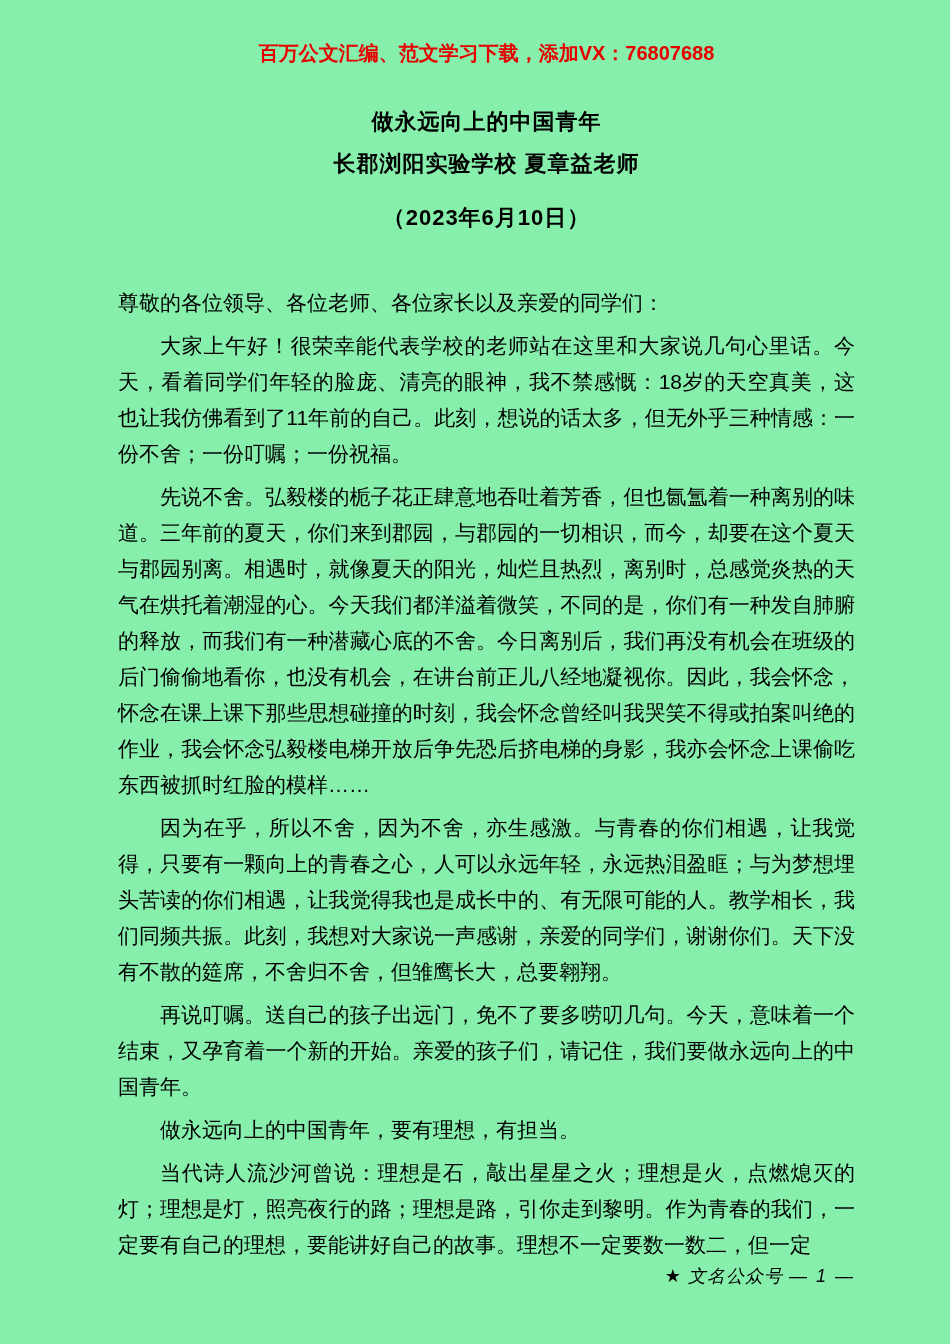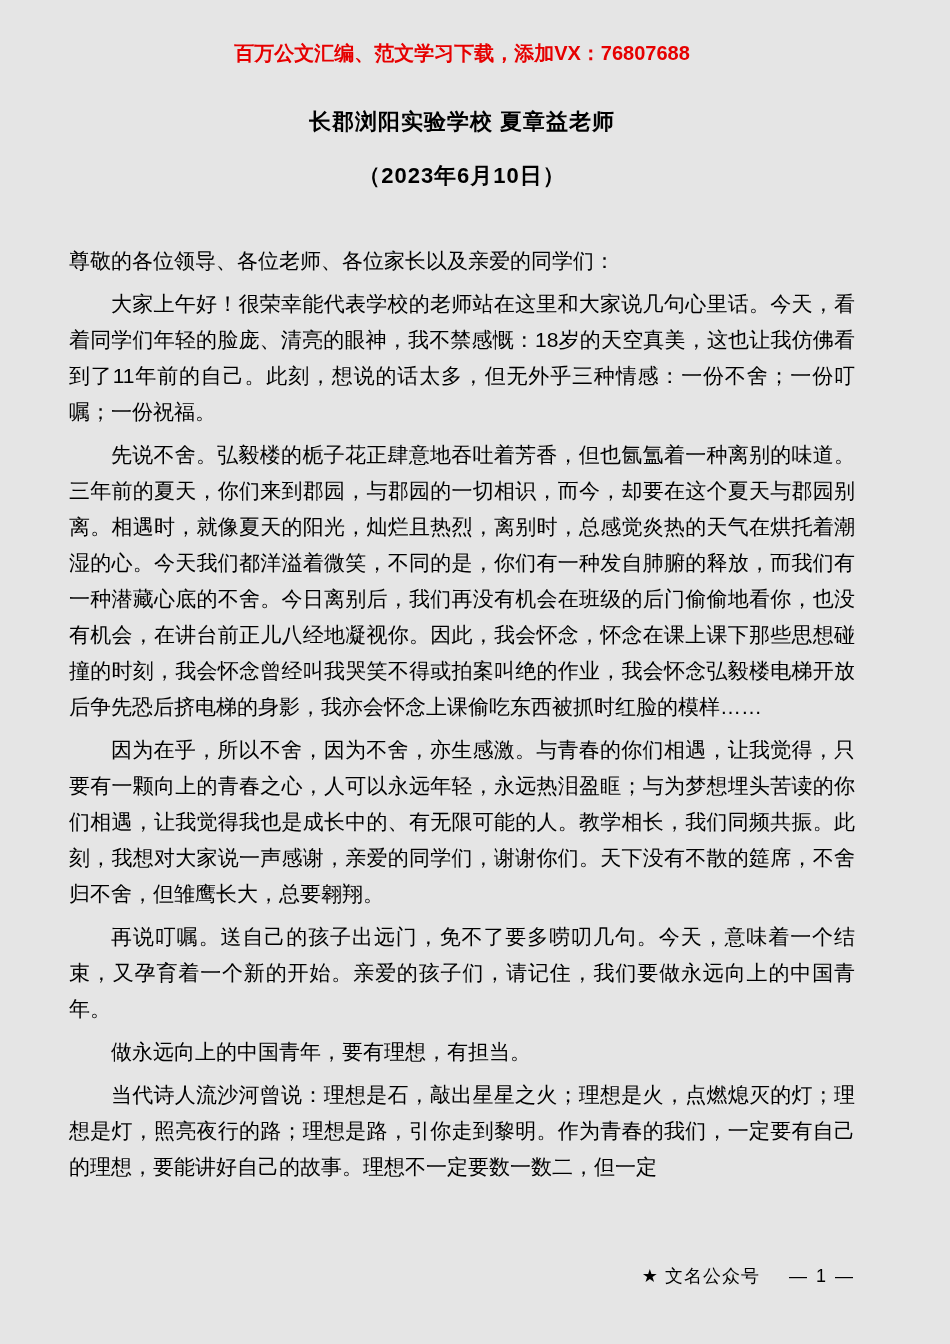--- a/index.html
+++ b/index.html
@@ -2,24 +2,24 @@
 <html><head>
 <meta charset="utf-8">
 <style>
   * { margin: 0; padding: 0; box-sizing: border-box; }
   html, body { background: #ffffff; }
   .page {
     position: relative;
     width: 950px;
     height: 1344px;
     margin: 0 auto;
-    background: #e5e5e5;
+    background: #86efac;
     font-family: "Liberation Sans", "DejaVu Sans", sans-serif;
     color: #000000;
-    padding: 40px 95px 0 69px;
+    padding: 40px 95px 0 118px;
     overflow: hidden;
   }
   .header-notice {
     text-align: center;
     font-size: 20px;
     font-weight: bold;
     color: #e60000;
     margin-bottom: 34px;
   }
   .title-block {
@@ -42,33 +42,35 @@
   .doc-body p.salutation { margin-top: 4px; text-indent: 0; }
   .doc-body p.para { text-indent: 2em; }
   .page-footer {
     position: absolute;
     right: 95px;
     bottom: 56px;
     font-size: 18px;
     color: #000000;
     display: flex;
     align-items: baseline;
-    gap: 29px;
+    gap: 6px;
+    font-style: italic;
   }
   .page-footer .brand { letter-spacing: 1px; }
   .page-footer .pageno { letter-spacing: 2px; }
 </style>
 </head>
 <body>
 
 <div class="page">
 
   <div class="header-notice">百万公文汇编、范文学习下载，添加VX：76807688</div>
 
   <div class="title-block">
+    <div class="title-line">做永远向上的中国青年</div>
     <div class="title-line">长郡浏阳实验学校 夏章益老师</div>
     <div class="title-line date-line">（2023年6月10日）</div>
   </div>
 
   <div class="doc-body">
     <p class="salutation">尊敬的各位领导、各位老师、各位家长以及亲爱的同学们：</p>
     <p class="para">大家上午好！很荣幸能代表学校的老师站在这里和大家说几句心里话。今天，看着同学们年轻的脸庞、清亮的眼神，我不禁感慨：18岁的天空真美，这也让我仿佛看到了11年前的自己。此刻，想说的话太多，但无外乎三种情感：一份不舍；一份叮嘱；一份祝福。</p>
     <p class="para">先说不舍。弘毅楼的栀子花正肆意地吞吐着芳香，但也氤氲着一种离别的味道。三年前的夏天，你们来到郡园，与郡园的一切相识，而今，却要在这个夏天与郡园别离。相遇时，就像夏天的阳光，灿烂且热烈，离别时，总感觉炎热的天气在烘托着潮湿的心。今天我们都洋溢着微笑，不同的是，你们有一种发自肺腑的释放，而我们有一种潜藏心底的不舍。今日离别后，我们再没有机会在班级的后门偷偷地看你，也没有机会，在讲台前正儿八经地凝视你。因此，我会怀念，怀念在课上课下那些思想碰撞的时刻，我会怀念曾经叫我哭笑不得或拍案叫绝的作业，我会怀念弘毅楼电梯开放后争先恐后挤电梯的身影，我亦会怀念上课偷吃东西被抓时红脸的模样……</p>
     <p class="para">因为在乎，所以不舍，因为不舍，亦生感激。与青春的你们相遇，让我觉得，只要有一颗向上的青春之心，人可以永远年轻，永远热泪盈眶；与为梦想埋头苦读的你们相遇，让我觉得我也是成长中的、有无限可能的人。教学相长，我们同频共振。此刻，我想对大家说一声感谢，亲爱的同学们，谢谢你们。天下没有不散的筵席，不舍归不舍，但雏鹰长大，总要翱翔。</p>
     <p class="para">再说叮嘱。送自己的孩子出远门，免不了要多唠叨几句。今天，意味着一个结束，又孕育着一个新的开始。亲爱的孩子们，请记住，我们要做永远向上的中国青年。</p>

